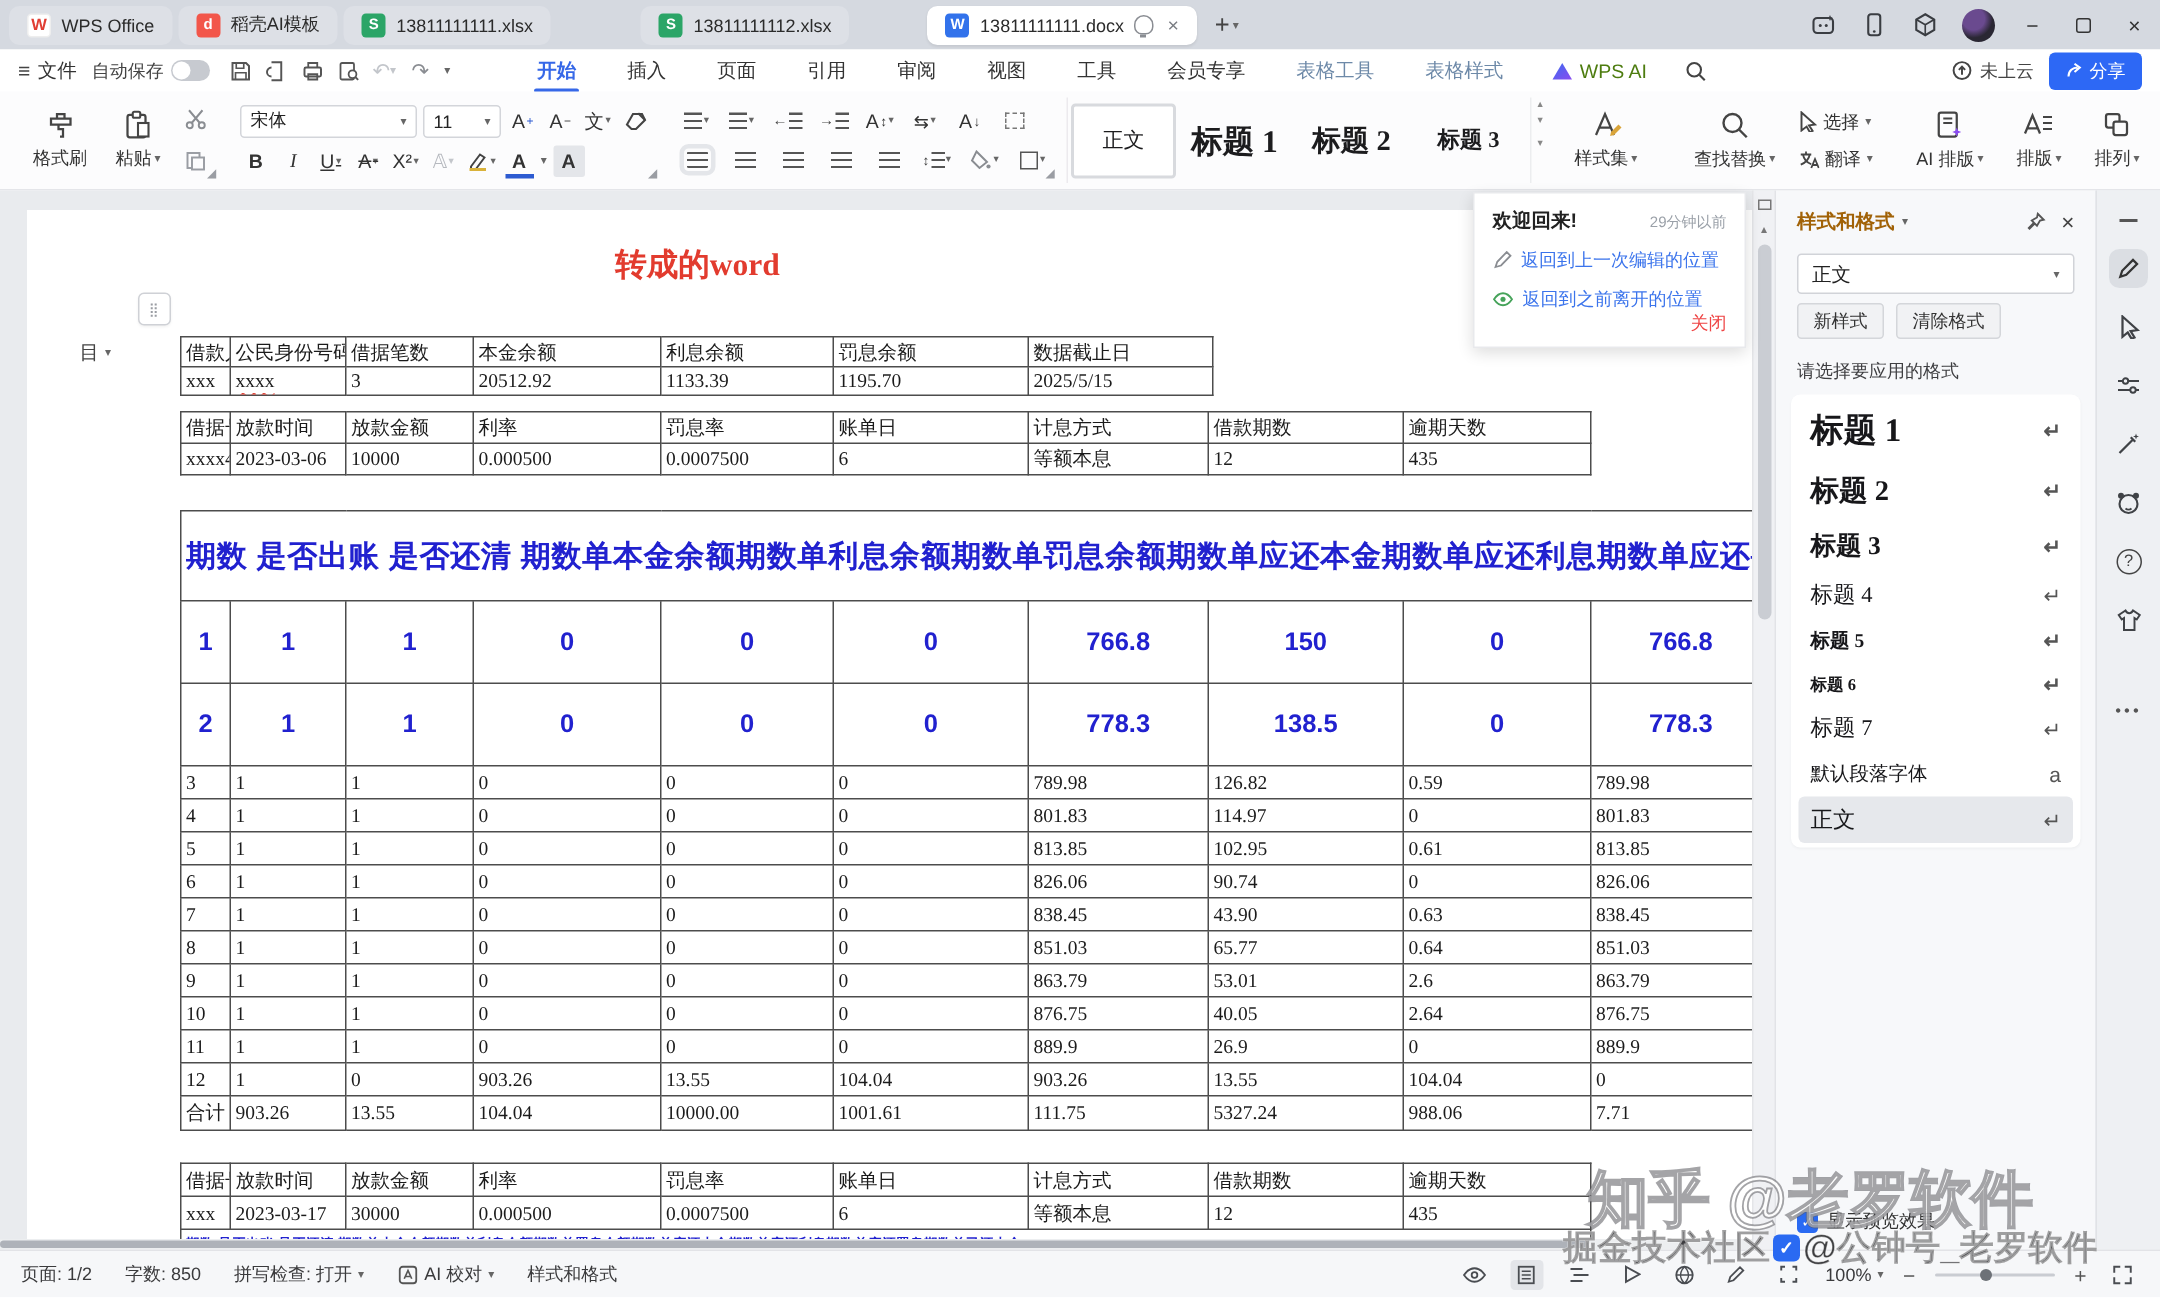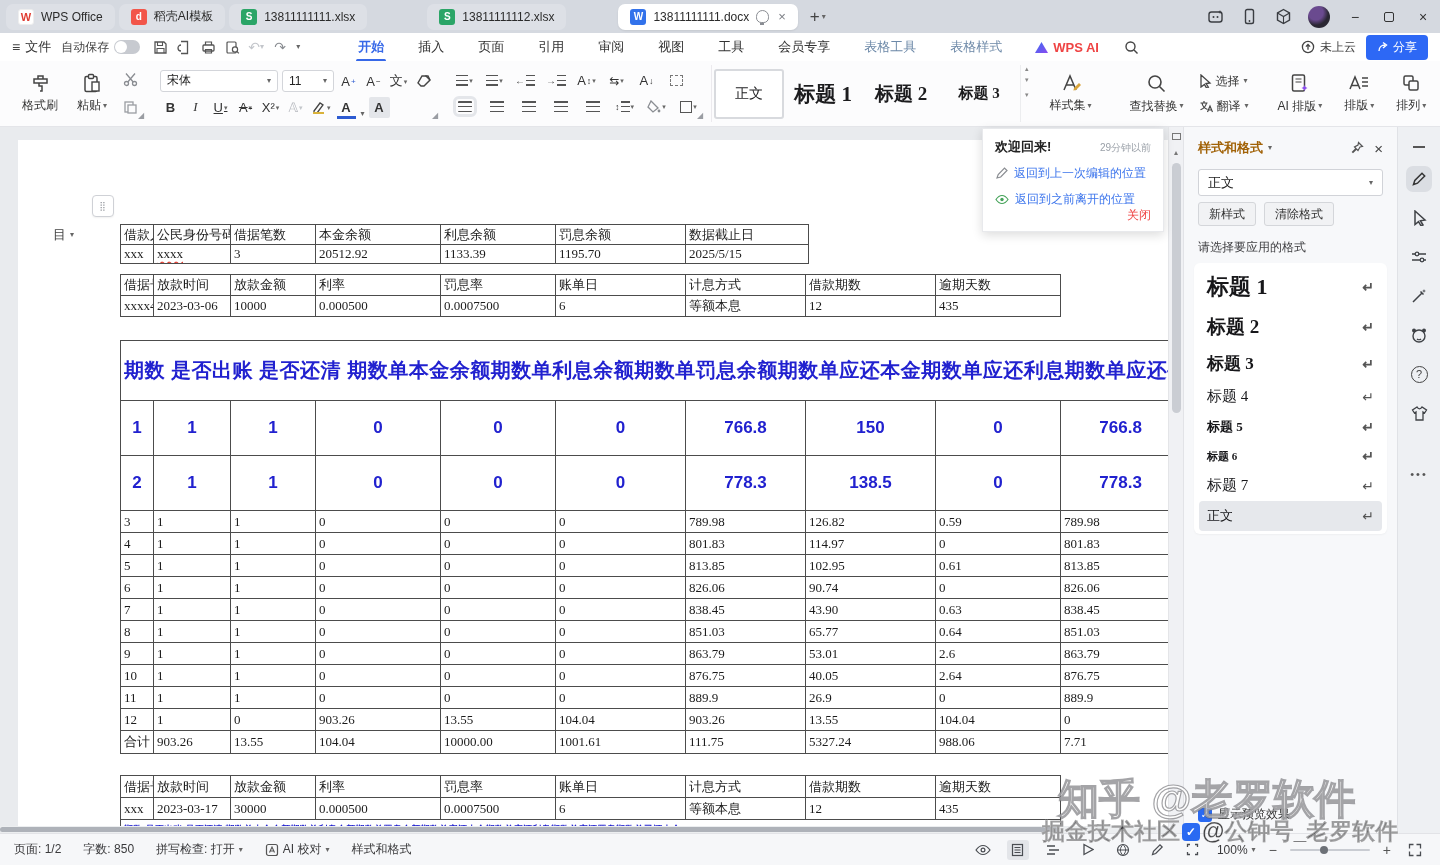--- a/index.html
+++ b/index.html
@@ -33,35 +33,35 @@
 .autosave{display:flex;align-items:center;gap:5px;font-size:12px;color:#444;margin-right:8px}
 .toggle{width:26px;height:14px;border-radius:7px;background:#c7cad0;position:relative}
 .toggle:after{content:"";position:absolute;left:1px;top:1px;width:12px;height:12px;border-radius:50%;background:#fff}
 .qicon{width:22px;height:22px;display:flex;align-items:center;justify-content:center;color:#555;margin:0 1px}
 .qchev{font-size:8px;color:#666;margin:0 4px}
 .menu-tabs{display:flex;align-items:center;gap:30px;margin-left:52px}
 .mtab{position:relative;padding:4px 2px;white-space:nowrap;cursor:default}
 .mtab.active{color:#3668e8;font-weight:bold}
 .mtab.active:after{content:"";position:absolute;left:0;right:0;bottom:-2px;height:3px;border-radius:2px;background:#3668e8}
 .mtab.accent{color:#6d89a8}
-.wpsai{display:flex;align-items:center;gap:4px;font-weight:bold;color:#ef4444}
+.wpsai{display:flex;align-items:center;gap:4px;font-weight:normal;color:#4d7c0f}
 .mb-right{margin-left:auto;display:flex;align-items:center;gap:10px;padding-right:12px}
 .notcloud{display:flex;align-items:center;gap:4px;font-size:12px;color:#444}
 .sharebtn{display:flex;align-items:center;gap:4px;background:#2d68f5;color:#fff;font-size:12px;border-radius:4px;padding:4px 11px}
 
 
 .ribbon{position:absolute;left:0;top:61px;width:1440px;height:66px;background:#fcfcfd;border-bottom:1px solid #e4e5e9;display:flex;align-items:stretch;padding:4px 6px}
 .rgroup{display:flex;align-items:center;position:relative;padding:0 8px}
 .rsep{width:1px;background:#e8e9ec;margin:6px 2px}
 .bigbtn{display:flex;flex-direction:column;align-items:center;justify-content:center;gap:3px;width:52px;font-size:12px;color:#333}
 .bigbtn .lbl{display:flex;align-items:center;gap:2px}
 .cutcopy{display:flex;flex-direction:column;justify-content:center;gap:8px;margin-left:2px}
 .smico{width:20px;height:20px;display:flex;align-items:center;justify-content:center;color:#555}
 .fontgrp{display:flex;flex-direction:column;justify-content:center;gap:5px}
-.frow{display:flex;align-items:flex-end;gap:4px}
+.frow{display:flex;align-items:center;gap:4px}
 .sel{border:1px solid #d3d5da;border-radius:3px;height:22px;display:flex;align-items:center;justify-content:space-between;padding:0 6px;font-size:12px;color:#222;background:#fff}
 .sel .chev{margin-left:6px}
 .chev{font-size:8px;color:#666;line-height:1}
 .fbtn{min-width:21px;height:21px;display:flex;align-items:center;justify-content:center;font-size:13px;color:#333;gap:1px;padding:0 1px}
 .fbtn.gray{color:#b6b9bf}
 .fbtn .chev{font-size:7px}
 .bold{font-weight:bold}.ital{font-style:italic;font-family:"Liberation Serif",serif}
 .uline{text-decoration:underline}
 .strike{text-decoration:line-through}
 .fontcolorA{position:relative;font-weight:bold}
@@ -562,20 +562,21 @@
       </div>
     </div>
     <div class="rsep"></div>
 
   </div>
 
   <div class="work">
 
     <div class="docarea">
       <div class="page">
+        <div class="doc-title">转成的word</div>
         <div class="draghandle">⣿</div>
         <div class="secmark">
             <span>目</span>
             <span class="chev">▾</span>
           </div>
 
         <table class="doct t1">
           <colgroup>
               <col style="width:33px">
               <col style="width:77px">
@@ -946,20 +947,24 @@
             <span class="mark">↵</span>
           </div>
           <div class="pn-item">
             <span>标题 6</span>
             <span class="mark">↵</span>
           </div>
           <div class="pn-item">
             <span>标题 7</span>
             <span class="mark">↵</span>
           </div>
+          <div class="pn-item">
+            <span>默认段落字体</span>
+            <span class="mark">a</span>
+          </div>
           <div class="pn-item selected">
             <span>正文</span>
             <span class="mark">↵</span>
           </div>
         </div>
       <div class="pn-preview">
         <span class="cbx">✓</span>
         <span>显示预览效果</span>
       </div>
     </div>

